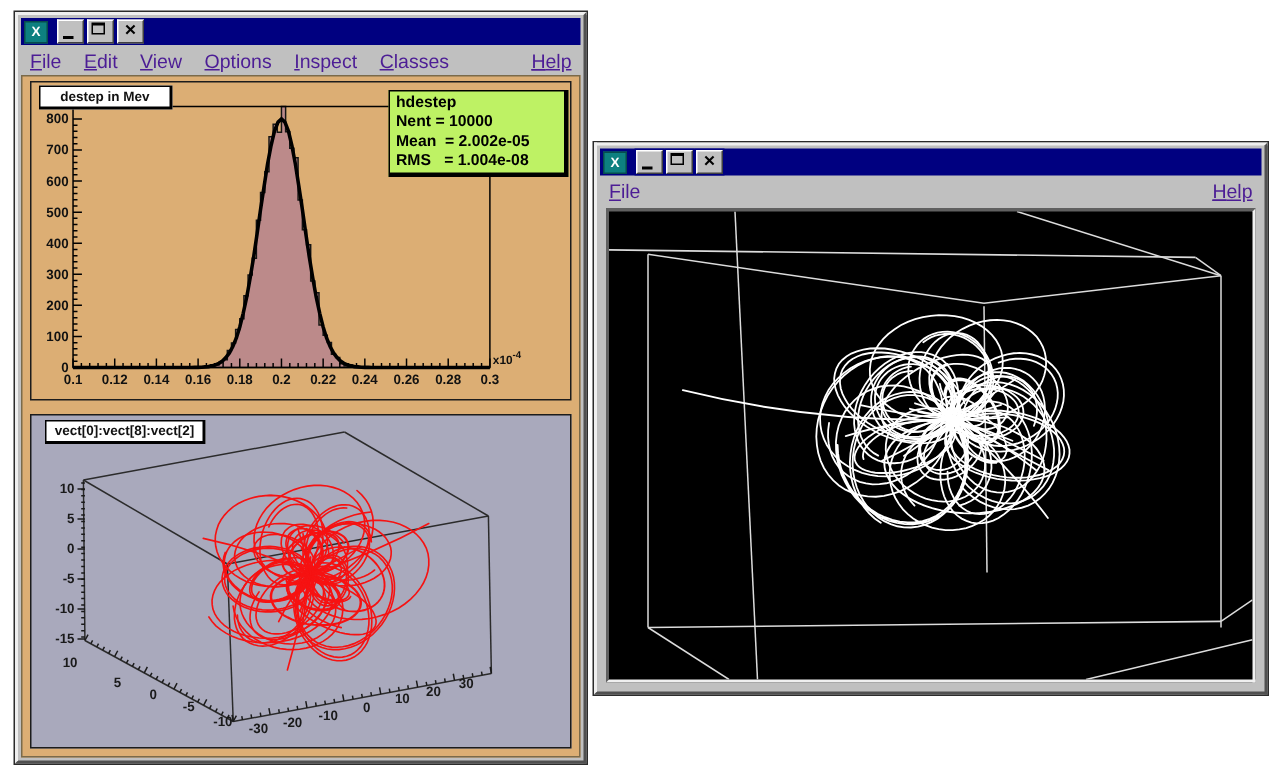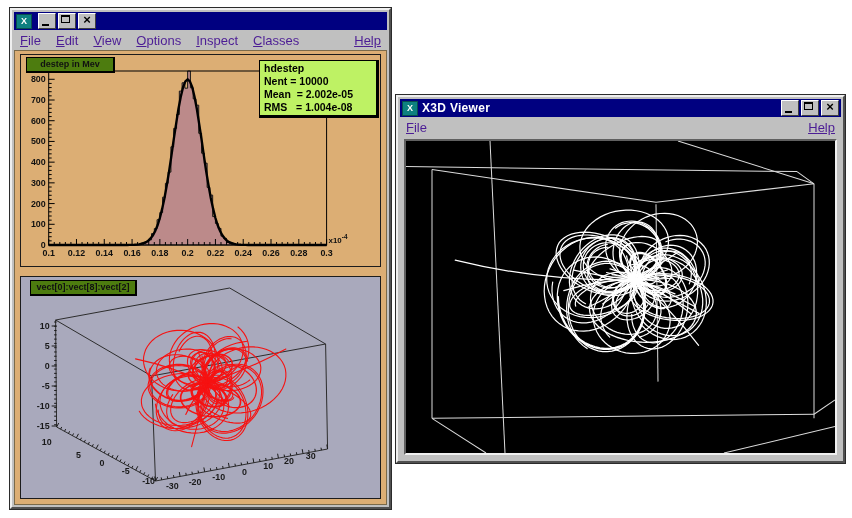--- a/index.html
+++ b/index.html
@@ -23,21 +23,21 @@
   .menu-item{margin-right:15px;cursor:default;}
   .menu-help{margin-left:auto;cursor:default;text-decoration:underline;}
   
   .root-canvas{flex:1;margin:0;background:#dcae74;border:1px solid #7a6a4a;
     padding:3px 5px;display:flex;flex-direction:column;position:relative;}
   .pad{position:relative;border:1px solid #1c1c1c;box-sizing:border-box;}
   .pad1{height:213px;background:#dcae74;}
   .pad-gap{height:9px;flex:none;}
   .pad2{height:223px;background:#a9a9bc;}
   .pad svg{position:absolute;left:0;top:0;width:100%;height:100%;}
-  .padtitle{position:absolute;background:#4d7c0f;border:1px solid #000;
+  .padtitle{position:absolute;background:#ffffff;border:1px solid #000;
     border-right-width:2px;border-bottom-width:2px;font-size:9px;font-weight:bold;
     text-align:center;line-height:12px;color:#111;z-index:3;}
   .padtitle1{left:5px;top:2px;width:86px;height:13px;}
   .padtitle2{left:9px;top:3px;width:104px;height:13px;}
   .statsbox{position:absolute;left:238px;top:5px;width:108px;background:#bef264;
     border:1px solid #000;border-right-width:3px;border-bottom-width:3px;
     padding:1px 4px;z-index:3;}
   .stats-line{font-size:10.5px;font-weight:bold;line-height:13px;color:#000;white-space:pre;}
   
   .viewport{flex:1;margin:2px 4px 4px 4px;background:#000;
@@ -355,21 +355,20 @@
           <path d="M 188 106 Q 187.3 100.1 188.2 94.3" fill="none" stroke="#f61212" stroke-width="1.1" stroke-linecap="round"></path>
         </svg>
       <div class="padtitle padtitle2">vect[0]:vect[8]:vect[2]</div>
     </div>
   </div>
 </div>
 
 <div class="window" id="win-x3d" style="left:396px;top:95px;width:449px;height:368px;">
   <div class="titlebar">
     <div class="tb-icon">X</div>
-    <div class="tb-title">X3D Viewer</div>
     <div class="tb-btn glyph-min"></div>
     <div class="tb-btn glyph-max"></div>
     <div class="tb-btn glyph-close"></div>
   </div>
   <div class="menubar">
     <span style="display:flex">
         <span class="menu-item"><u>F</u>ile</span>
       </span>
     <span class="menu-help"><u>H</u>elp</span>
   </div>

